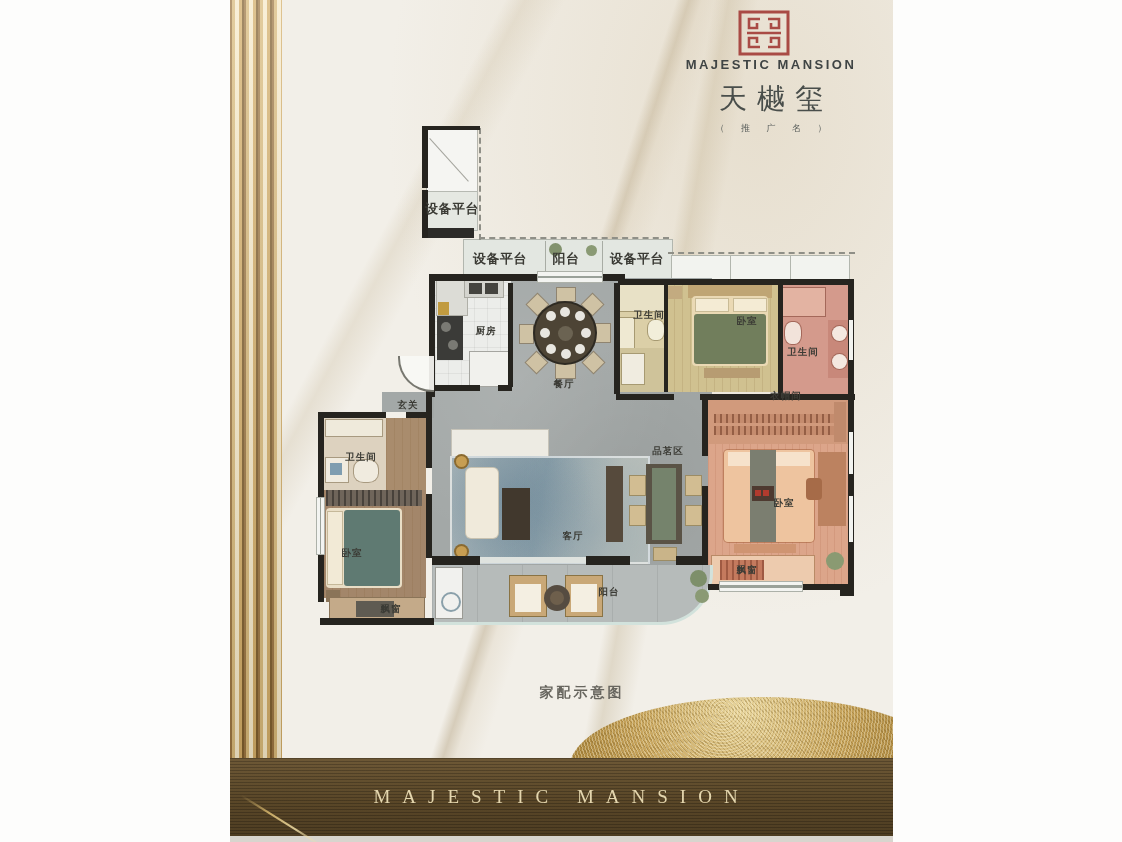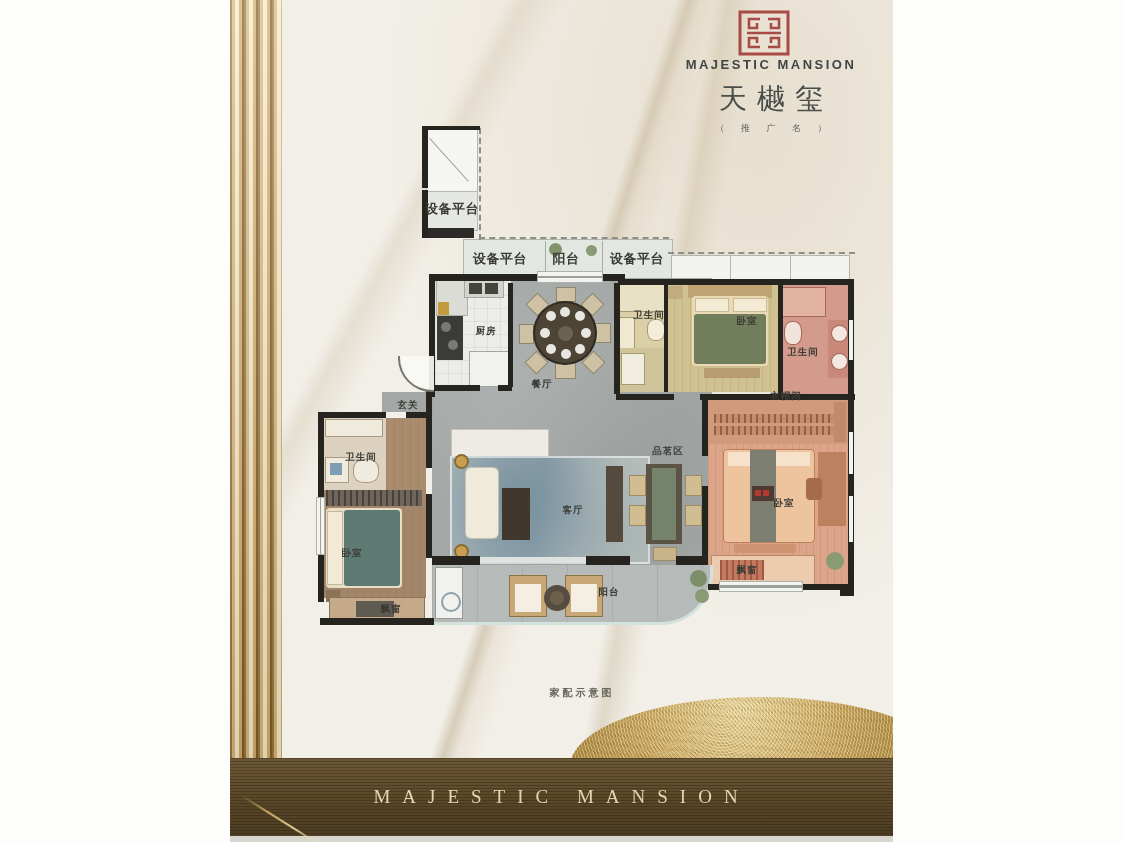--- a/index.html
+++ b/index.html
@@ -42,21 +42,21 @@
   #footer .streak{position:absolute;left:4px;bottom:14px;width:96px;height:2px;opacity:.85;
     transform:rotate(32deg);background:linear-gradient(90deg,transparent,#d9b96e,#f2e0a8,transparent)}
   #bottomstrip{left:230px;top:836px;width:663px;height:6px;background:#d8d5ce;z-index:2}
 
   #logo-en{left:660px;top:57px;width:222px;text-align:center;font-family:"Liberation Sans",sans-serif;
     font-size:13px;letter-spacing:2.5px;color:#3f4444;font-weight:600;z-index:2}
   #logo-cn{left:660px;top:80px;width:222px;text-align:center;font-family:"Liberation Serif",serif;
     font-size:28px;letter-spacing:10px;text-indent:10px;color:#494e4b;font-weight:400;z-index:2}
   #logo-note{left:660px;top:122px;width:222px;text-align:center;font-size:9px;letter-spacing:7px;
     text-indent:7px;color:#5a5f5c;z-index:2}
-  #caption{left:582px;top:693px;font-size:10px;letter-spacing:3px;color:#68665f;font-weight:600;z-index:6}
+  #caption{left:582px;top:693px;font-size:14px;letter-spacing:3px;color:#68665f;font-weight:600;z-index:6}
 
   #plan{position:absolute;inset:0;z-index:2}
   .grain-v{background-image:repeating-linear-gradient(90deg,rgba(120,85,40,.13) 0 1px,transparent 1px 8px)}
 </style>
 </head>
 <body>
 
 <div class="a" id="marble">
   <div id="golddome"></div>
 </div>
@@ -135,21 +135,21 @@
   <div class="a cir" style="left:535px;top:303px;width:60px;height:60px;background:#4d4435;box-shadow:0 0 0 2px #2e2a22"></div>
   <div class="a cir" style="left:560px;top:307px;width:10px;height:10px;background:#e8e6e0"></div>
   <div class="a cir" style="left:575px;top:311px;width:10px;height:10px;background:#e8e6e0"></div>
   <div class="a cir" style="left:581px;top:328px;width:10px;height:10px;background:#e8e6e0"></div>
   <div class="a cir" style="left:575px;top:344px;width:10px;height:10px;background:#e8e6e0"></div>
   <div class="a cir" style="left:561px;top:349px;width:10px;height:10px;background:#e8e6e0"></div>
   <div class="a cir" style="left:546px;top:344px;width:10px;height:10px;background:#e8e6e0"></div>
   <div class="a cir" style="left:540px;top:328px;width:10px;height:10px;background:#e8e6e0"></div>
   <div class="a cir" style="left:546px;top:311px;width:10px;height:10px;background:#e8e6e0"></div>
   <div class="a cir" style="left:558px;top:326px;width:15px;height:15px;background:#6b6352"></div>
-  <div class="lb" style="left:542px;top:384px">餐厅</div>
+  <div class="lb" style="left:564px;top:384px">餐厅</div>
 
   <div class="a" style="left:618px;top:283px;width:48px;height:109px;background:#dbcfa7"></div>
   <div class="a" style="left:620px;top:285px;width:44px;height:26px;background:#e8e1c6;box-shadow:0 0 0 1px #a79a72"></div>
   <div class="a" style="left:620px;top:318px;width:14px;height:30px;background:#efe9d2;box-shadow:0 0 0 1px #a79a72"></div>
   <div class="a" style="left:648px;top:320px;width:16px;height:20px;background:#f2eeda;border-radius:40%;box-shadow:0 0 0 1px #a79a72"></div>
   <div class="a" style="left:618px;top:348px;width:48px;height:44px;background:#cfc39a"></div>
   <div class="a" style="left:622px;top:354px;width:22px;height:30px;background:#f0ece0;box-shadow:0 0 0 1px #a79a72"></div>
   <div class="lb" style="left:649px;top:315px">卫生间</div>
 
   <div class="a grain-v" style="left:666px;top:283px;width:112px;height:109px;background-color:#d0c190"></div>
@@ -249,21 +249,21 @@
   <div class="a" style="left:502px;top:488px;width:28px;height:52px;background:#41382d"></div>
   <div class="a" style="left:606px;top:466px;width:17px;height:76px;background:#564a3c"></div>
   <div class="a" style="left:646px;top:464px;width:36px;height:80px;background:#5a5346"></div>
   <div class="a" style="left:652px;top:468px;width:24px;height:72px;background:#75836c"></div>
   <div class="a" style="left:630px;top:476px;width:15px;height:19px;background:#d2bd92;box-shadow:0 0 0 1px #9c8c64"></div>
   <div class="a" style="left:630px;top:506px;width:15px;height:19px;background:#d2bd92;box-shadow:0 0 0 1px #9c8c64"></div>
   <div class="a" style="left:686px;top:476px;width:15px;height:19px;background:#d2bd92;box-shadow:0 0 0 1px #9c8c64"></div>
   <div class="a" style="left:686px;top:506px;width:15px;height:19px;background:#d2bd92;box-shadow:0 0 0 1px #9c8c64"></div>
   <div class="a" style="left:654px;top:548px;width:22px;height:12px;background:#c9b489;box-shadow:0 0 0 1px #9c8c64"></div>
   <div class="lb" style="left:668px;top:451px">品茗区</div>
-  <div class="lb" style="left:573px;top:510px">客厅</div>
+  <div class="lb" style="left:573px;top:536px">客厅</div>
 
   <div class="wall" style="left:432px;top:556px;width:48px;height:9px"></div>
   <div class="wall" style="left:586px;top:556px;width:44px;height:9px"></div>
   <div class="wall" style="left:676px;top:556px;width:32px;height:9px"></div>
   <div class="a" style="left:480px;top:557px;width:106px;height:6px;background:#dfe3df;z-index:5"></div>
   <div class="a" style="left:432px;top:565px;width:278px;height:57px;background:repeating-linear-gradient(90deg,rgba(0,0,0,.07) 0 1px,transparent 1px 45px),#b6bbba;border-bottom:3px solid #d2e2dc;border-right:3px solid #d2e2dc;border-radius:0 0 52px 0"></div>
   <div class="a" style="left:436px;top:568px;width:26px;height:50px;background:#f1f1ee;box-shadow:0 0 0 1px #9a9a94"></div>
   <div class="a cir" style="left:441px;top:592px;width:16px;height:16px;border:2px solid #8aa0aa"></div>
   <div class="a" style="left:510px;top:576px;width:36px;height:40px;background:#c9a877;box-shadow:0 0 0 1px #8a7344"></div>
   <div class="a" style="left:515px;top:584px;width:26px;height:28px;background:#f4efe2"></div>

